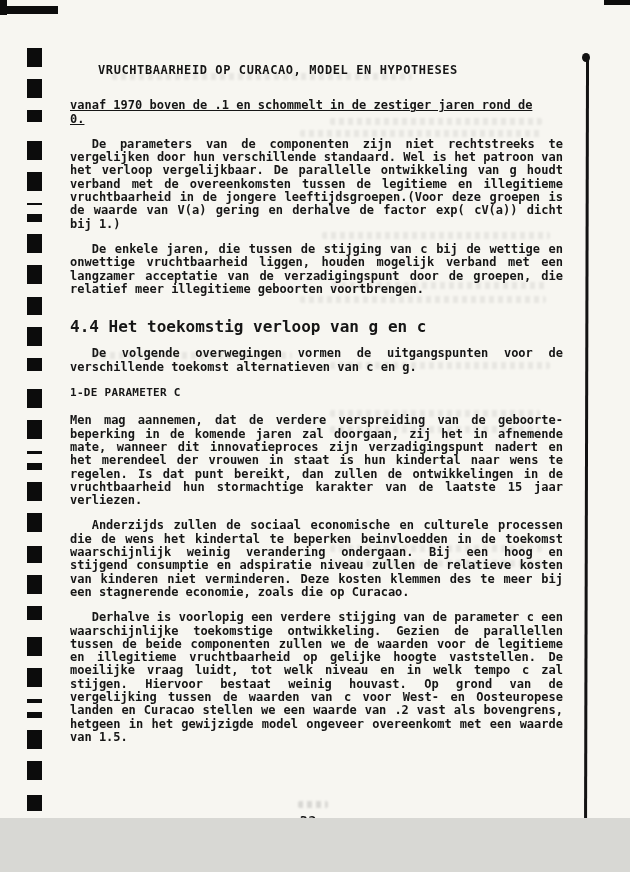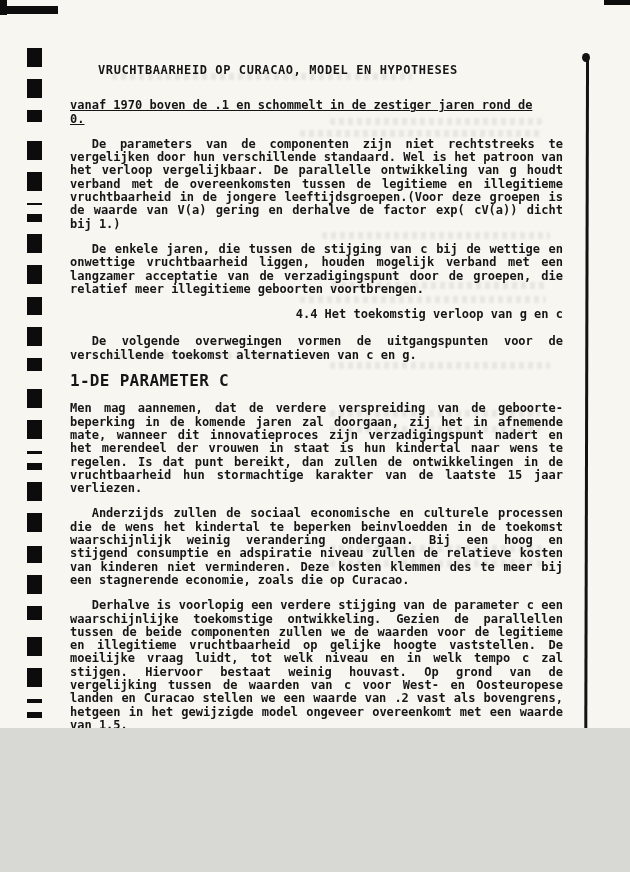--- a/index.html
+++ b/index.html
@@ -1,17 +1,17 @@
 <!DOCTYPE html>
 <html><head>
 <meta charset="utf-8">
 <style>
   html,body { margin:0; padding:0; background:#d8d8d4; }
   .page {
-    position:relative; width:630px; height:728px;
+    position:relative; width:630px; height:818px;
     background:#f7f6f1; overflow:hidden;
     font-family:"DejaVu Sans Mono","Liberation Mono",monospace;
   }
   
   .corner-bar-tl { position:absolute; left:0; top:6px; width:58px; height:8px; background:#0d0d0d; }
   .corner-nub-tl { position:absolute; left:0; top:0; width:7px; height:15px; background:#0d0d0d; }
   .corner-bar-tr { position:absolute; right:0; top:0; width:26px; height:5px; background:#0d0d0d; }
   .binding-marks {
     position:absolute; left:27px; top:48px; width:15px; height:812px;
     background:repeating-linear-gradient(180deg,#0c0c0c 0 19px,rgba(0,0,0,0) 19px 31px);
@@ -33,22 +33,22 @@
   .ghost.strong { opacity:.32; }
   
   .textcol {
     position:absolute; left:70px; top:64px; width:493px;
     color:#161616; font-size:12px; line-height:13.3px; font-weight:700;
   }
   .doc-title { font-size:12px; letter-spacing:.6px; margin:0 0 22px 28px; white-space:nowrap; }
   .textcol p { margin:0 0 12px; text-align:justify; }
   .indent { text-indent:3ch; }
   .pre { white-space:pre-line;text-decoration:underline; }
-  .sec-heading { margin:12px 0 14px; font-size:12px;text-align:right; }
-  .sub-heading { margin:4px 0 15px; font-size:16px; letter-spacing:.3px; }
+  .sec-heading { margin:24px 0 14px; font-size:16px; }
+  .sub-heading { margin:4px 0 15px; font-size:11px; letter-spacing:.3px; }
   .page-number {
     position:absolute; left:282px; top:813px;
     color:#161616; font-size:13px; font-weight:700; letter-spacing:1px;
     font-family:"DejaVu Sans Mono","Liberation Mono",monospace;
   }
 </style>
 </head>
 <body>
 
 <div class="page">

